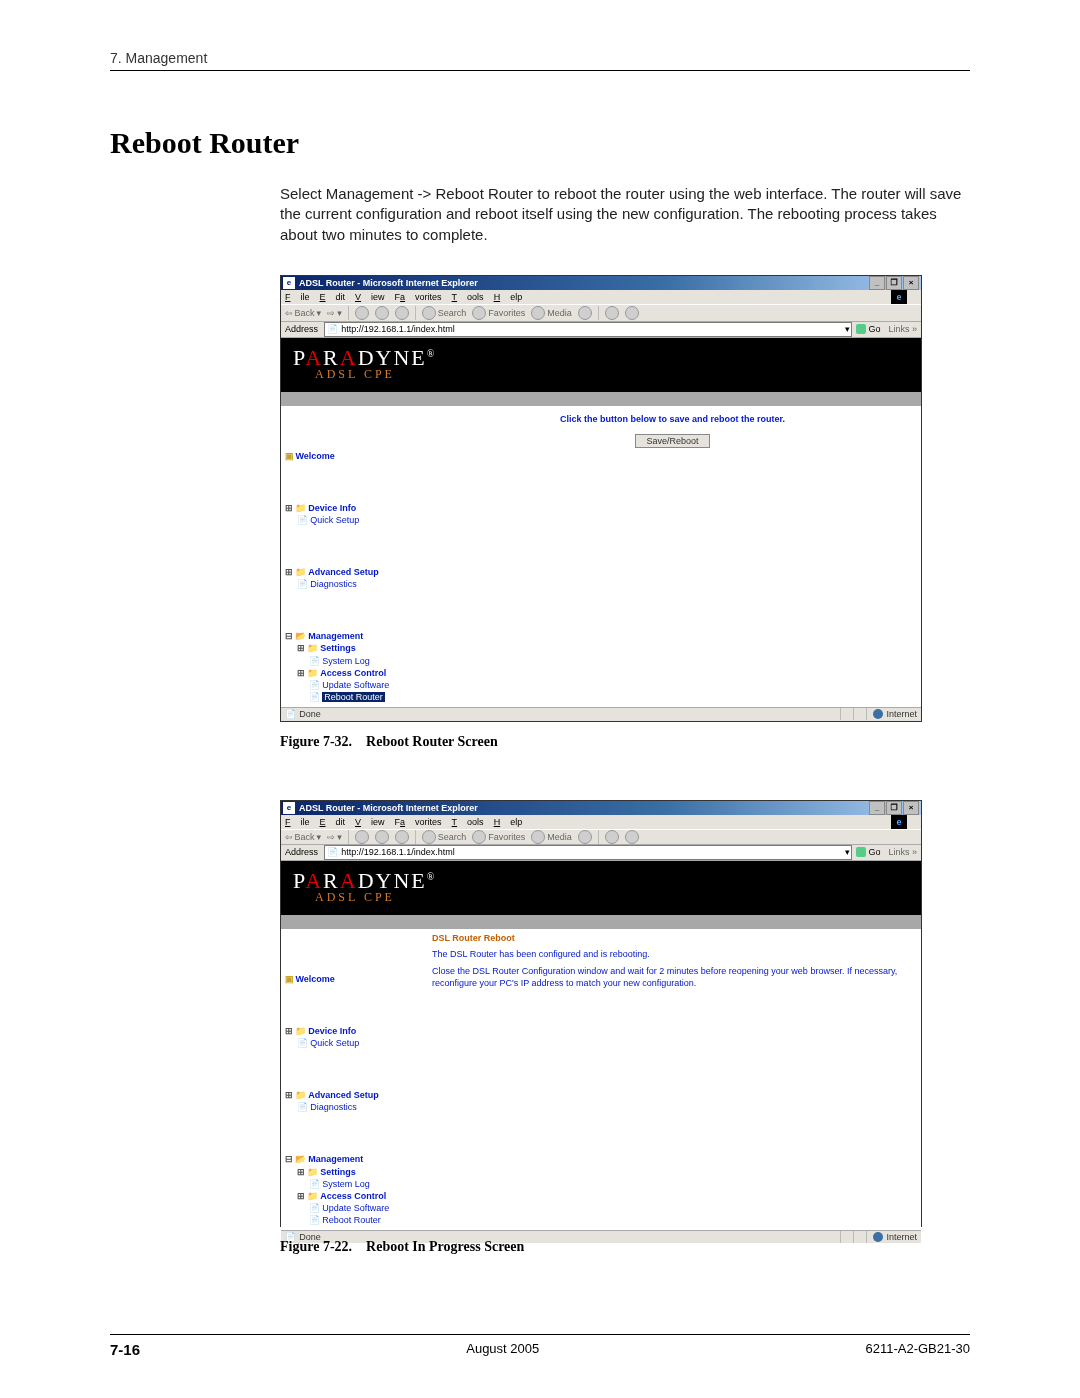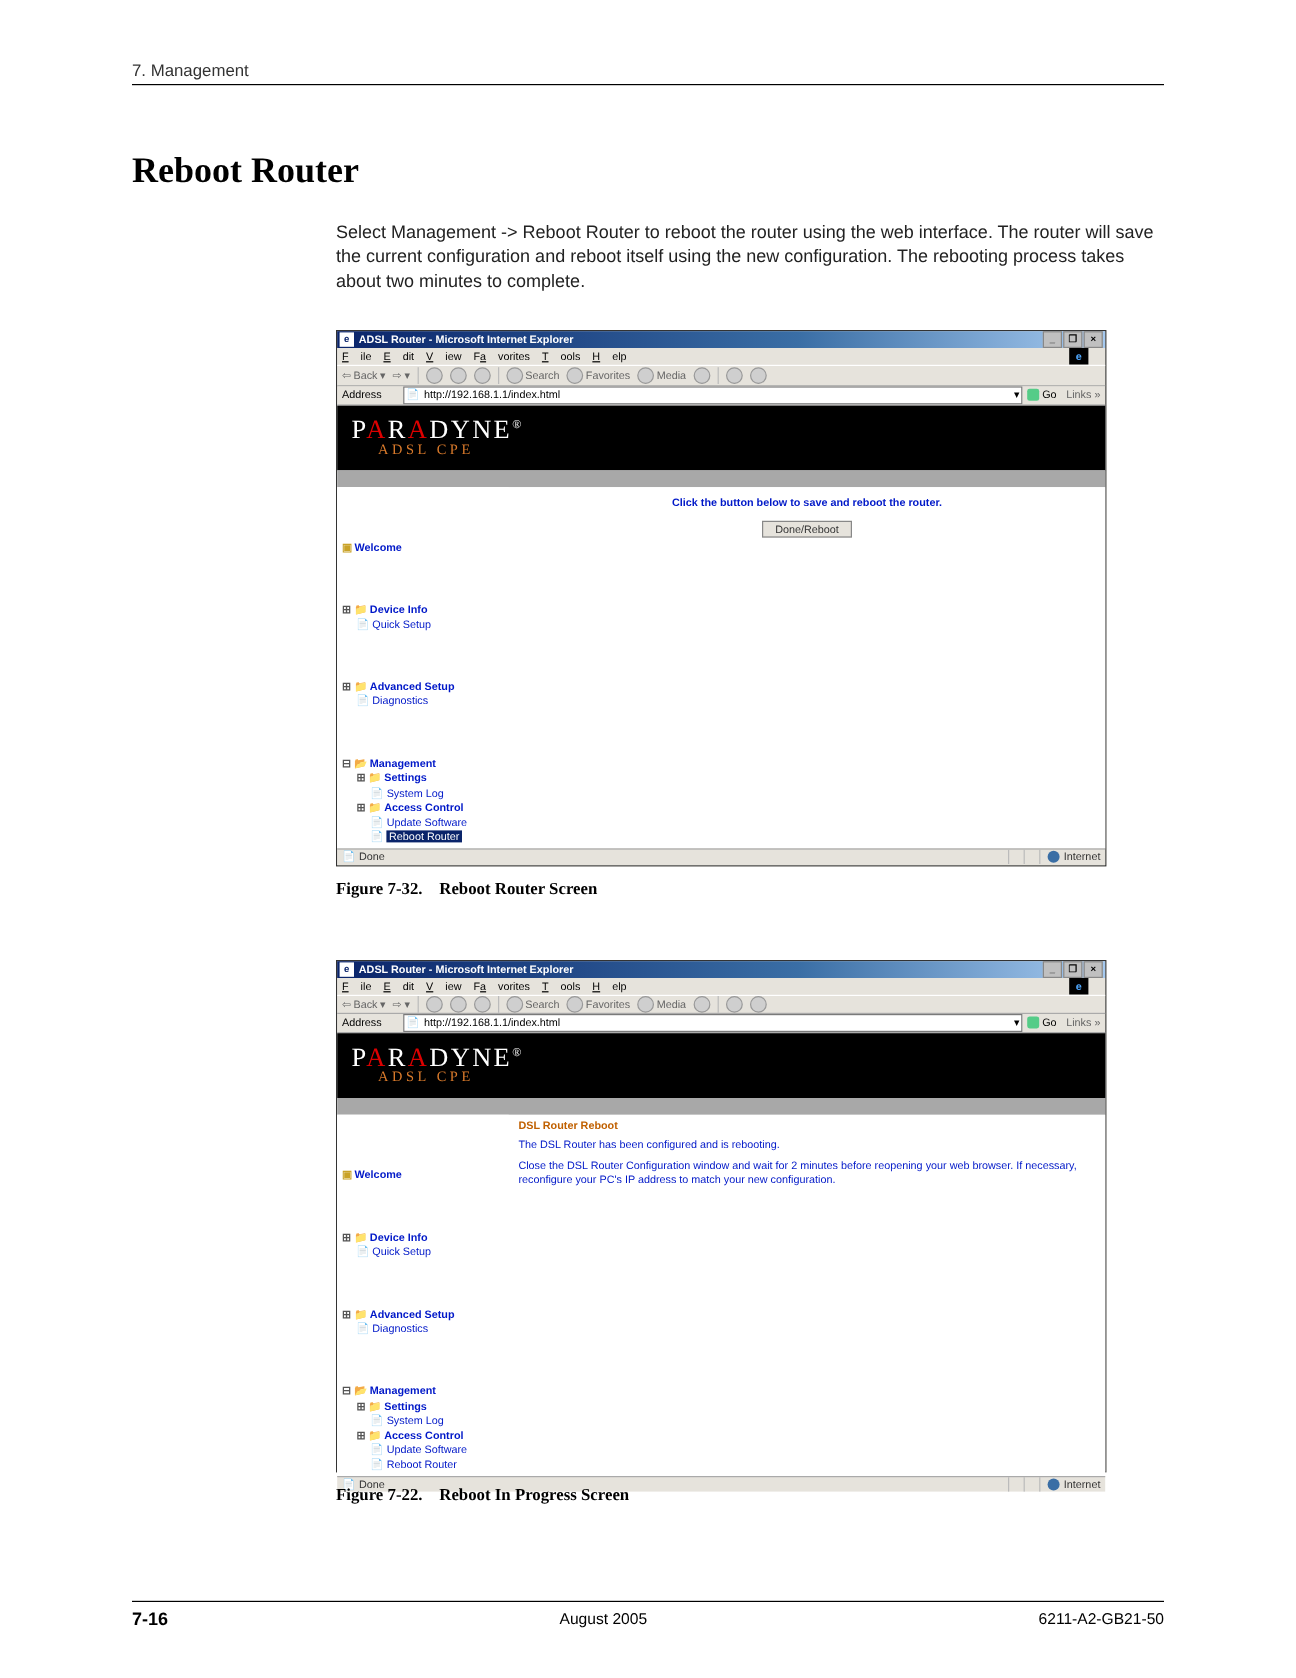--- a/index.html
+++ b/index.html
@@ -102,21 +102,21 @@
   }
   .toolbar .tbitm { display:flex; align-items:center; gap:2px; }
   .toolbar .tbicon { width:12px; height:12px; border-radius:50%; background:#cfcfcf; border:1px solid #999; }
   .toolbar .sep { width:1px; height:14px; background:#bbb; }
 
   
   .addrbar {
     display:flex; align-items:center; height:18px; background:#e6e3dc;
     border-bottom:1px solid #aaa; padding:0 4px; font-size:9px; color:#000; gap:4px;
   }
-  .addrbar .addr-label { margin-right:14px; }
+  .addrbar .addr-label { margin-right:2px; }
   .addrbar .addr-input {
     flex:1; background:#fff; border:1px solid #7a7a7a; height:13px; padding:0 2px;
     display:flex; align-items:center; font-size:9px; color:#000;
   }
   .addrbar .go-btn {
     display:flex; align-items:center; gap:2px; font-size:9px; color:#000;
   }
   .addrbar .go-icon { width:10px;height:10px;background:#5c8; border-radius:2px; }
   .addrbar .links { margin-left:4px; color:#666;text-align:center; }
 
@@ -275,21 +275,21 @@
           <div class="node lvl0 bold"><span class="expander">⊟</span><span class="folder">📂</span><span>Management</span></div>
           <div class="node lvl1 bold"><span class="expander">⊞</span><span class="folder">📁</span><span>Settings</span></div>
           <div class="node lvl2"><span class="file">📄</span><span>System Log</span></div>
           <div class="node lvl1 bold"><span class="expander">⊞</span><span class="folder">📁</span><span>Access Control</span></div>
           <div class="node lvl2"><span class="file">📄</span><span>Update Software</span></div>
           <div class="node lvl2"><span class="file">📄</span><span class="selected">Reboot Router</span></div>
         </div>
         <div class="main-panel">
           <div class="instruction">Click the button below to save and reboot the router.</div>
           <div class="btnrow">
-            <span class="save-btn">Done/Reboot</span>
+            <span class="save-btn">Save/Reboot</span>
           </div>
         </div>
       </div>
     </div>
 
     <div class="statusbar">
       <span class="pane">📄 <span>Done</span></span>
       <span class="flex"></span>
       <span class="sep2"></span>
         <span class="sep2"></span>
@@ -407,17 +407,17 @@
     </div>
   </div>
 
   <div class="figure-caption">Figure 7-22. Reboot In Progress Screen</div>
 
   <div class="footer">
     <hr class="hr-bottom">
     <div class="footer-row">
       <span class="pg">7-16</span>
       <span>August 2005</span>
-      <span>6211-A2-GB21-50</span>
+      <span>6211-A2-GB21-30</span>
     </div>
   </div>
 
 </div>
 
 </body></html>

